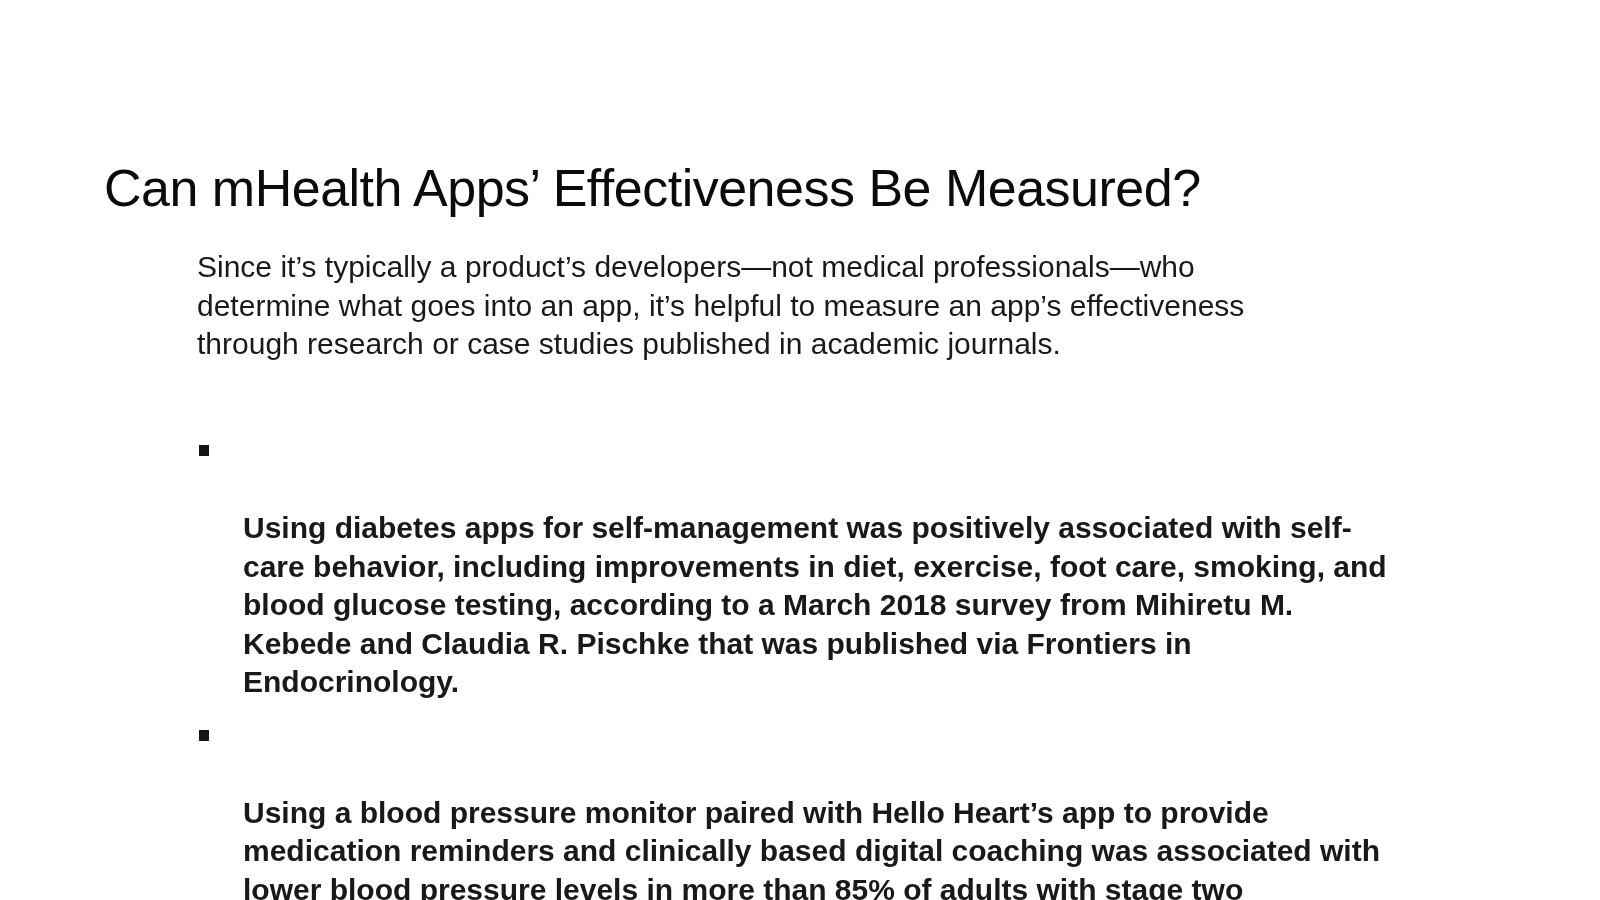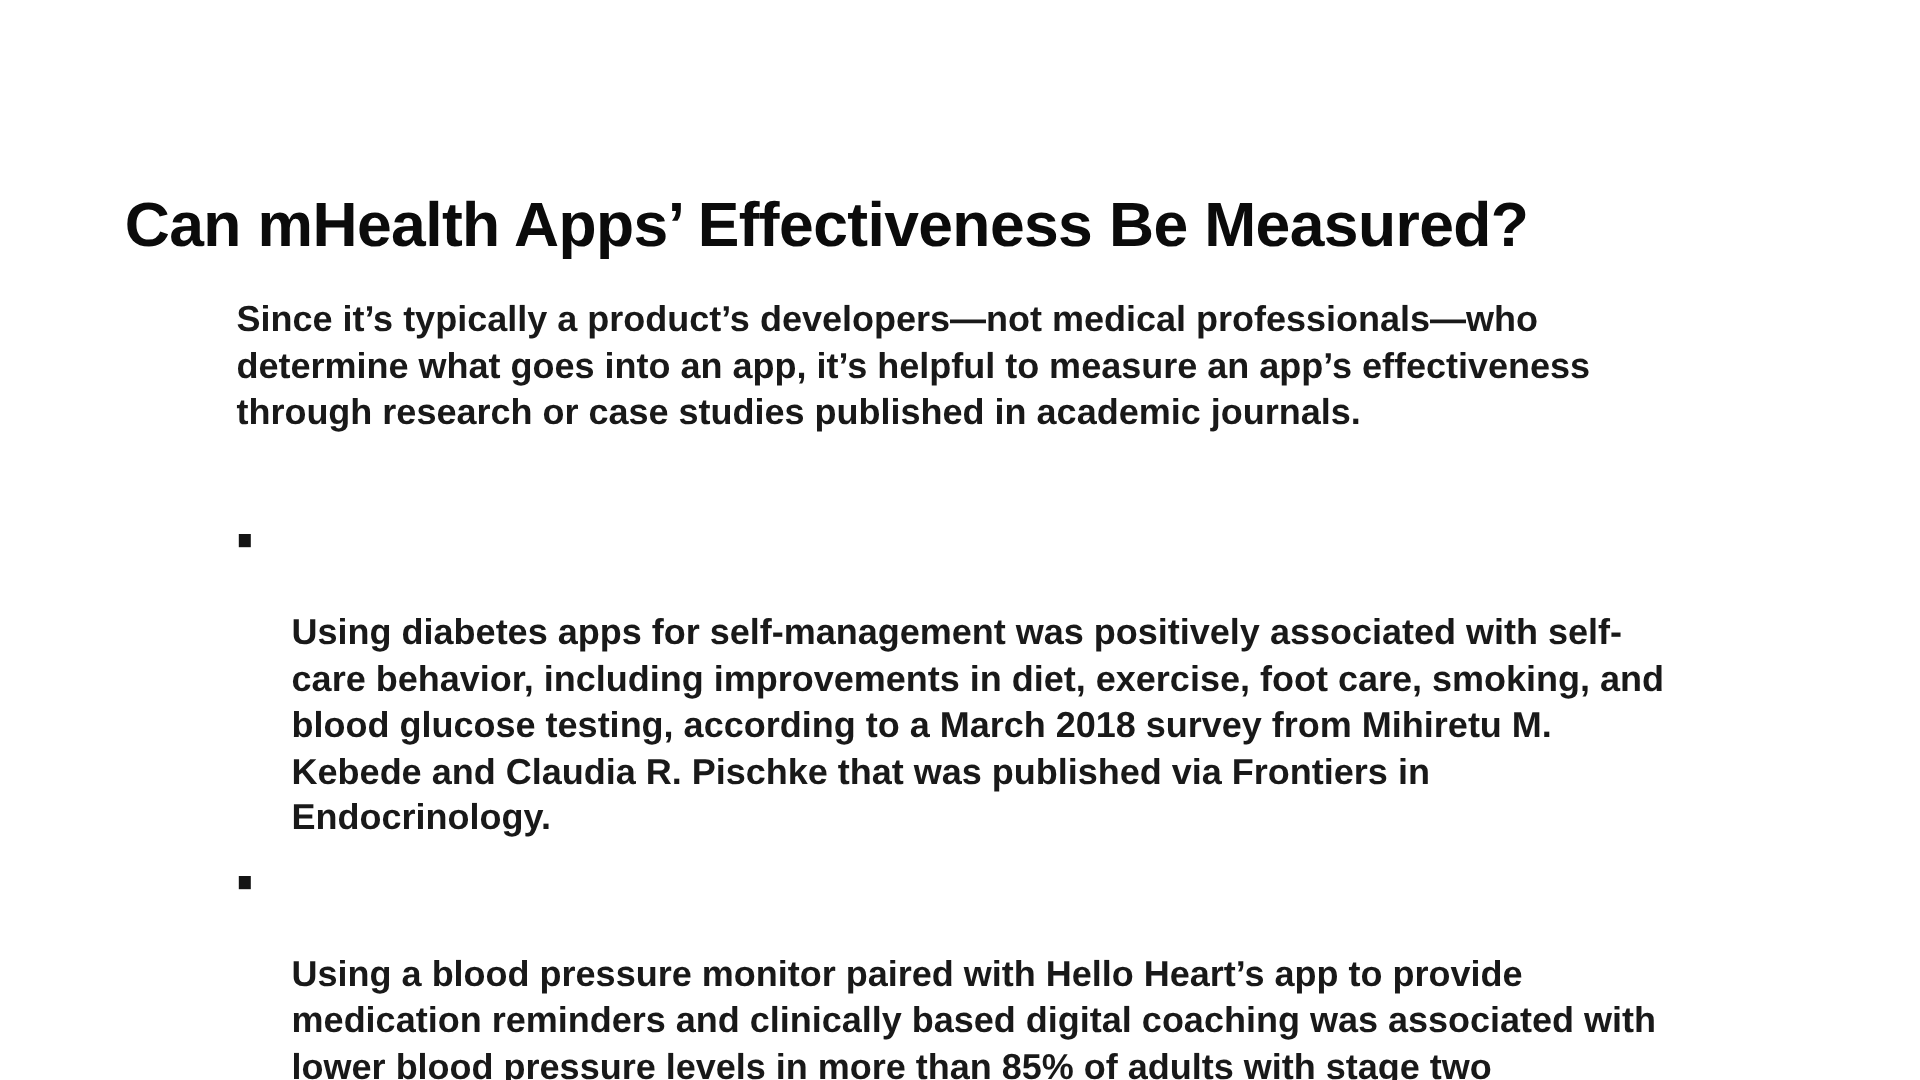--- a/index.html
+++ b/index.html
@@ -19,33 +19,33 @@
     inset: 0;
     background: #ffffff;
   }
   .slide-title {
     position: absolute;
     left: 104px;
     top: 122px;
     width: 1420px;
     font-size: 52px;
     line-height: 1.2;
-    font-weight: 700;
+    font-weight: 400;
     letter-spacing: -0.5px;
     color: #0b0b0b;
     white-space: nowrap;
   }
   .intro-paragraph {
     position: absolute;
     left: 197px;
     top: 248px;
     width: 1210px;
     font-size: 30px;
     line-height: 38.5px;
-    font-weight: 700;
+    font-weight: 400;
     color: #191919;
     white-space: pre-line;
   }
   .bullet-list {
     position: absolute;
     left: 197px;
     top: 432px;
     width: 1220px;
     margin: 0;
     padding: 0;

